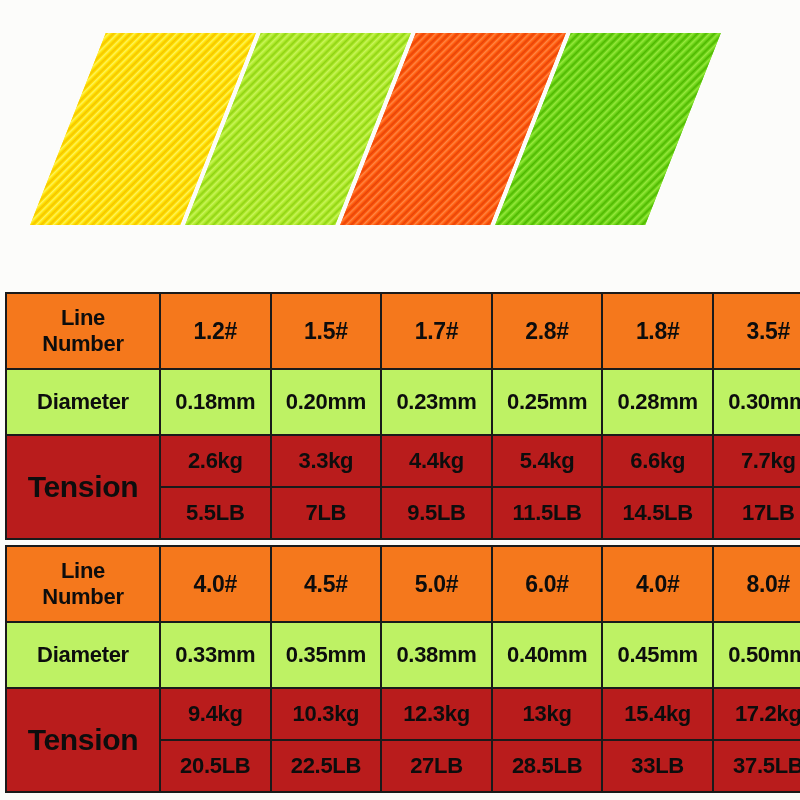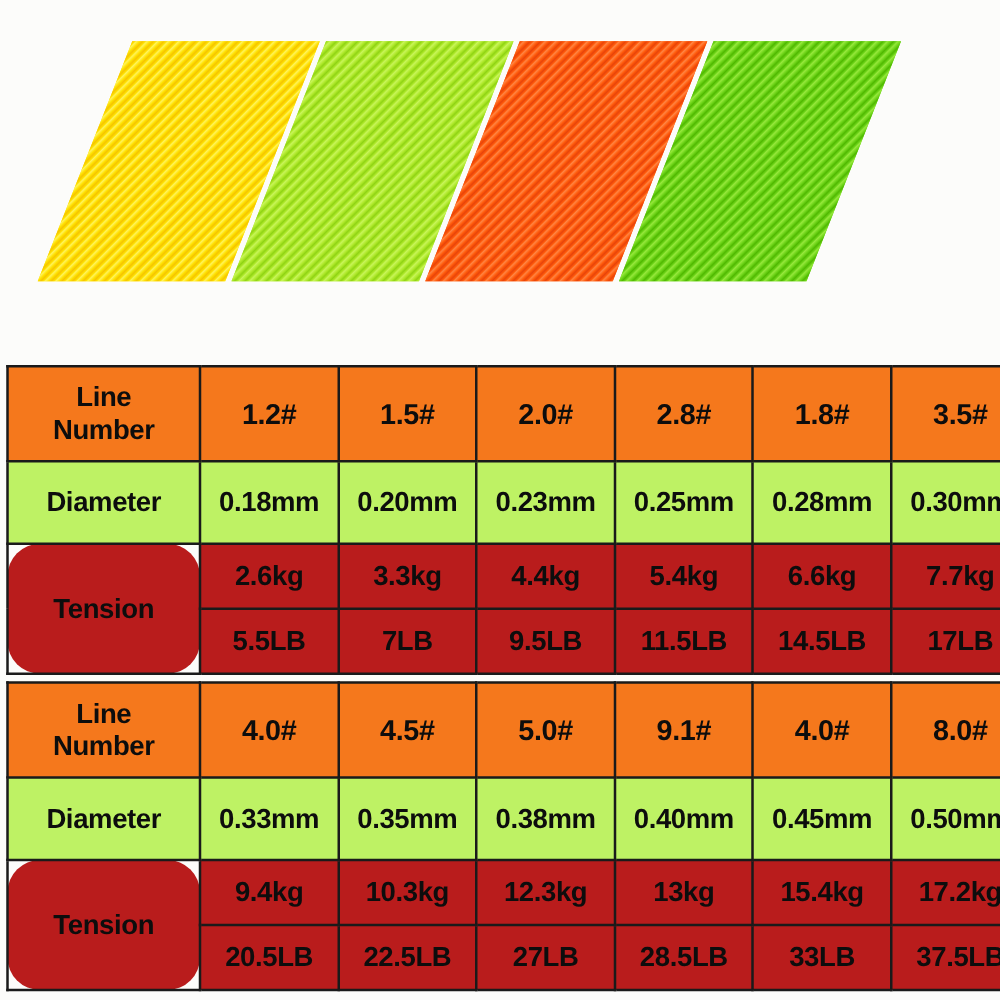--- a/index.html
+++ b/index.html
@@ -76,22 +76,21 @@
     height: 62px;
     font-size: 22px;
   }
   .row-dia td.label-cell { font-size: 22px; }
   .row-kg td, .row-lb td {
     background: #b91c1c;
     height: 48px;
     font-size: 22px;
   }
   .row-kg td.label-cell {
-    font-size: 22px;
-    border-radius: 26px;
+    font-size: 30px;
   }
   .label-cell { background: inherit; }
 </style>
 </head>
 <body style="background: rgb(252, 252, 250);">
 
 <div id="swatch-banner">
     <div class="swatch" style="left: 68px; width: 150px; background: rgb(255, 224, 0);">
       <div class="stripes" style="background: repeating-linear-gradient(135deg, rgb(255, 244, 92) 0px, rgb(255, 224, 0) 2px, rgb(245, 196, 0) 3.5px, rgb(255, 224, 0) 5px, rgb(255, 244, 92) 6px);"></div>
     </div>
@@ -108,21 +107,21 @@
 
 <table class="spec-table" id="spec-table-1">
   <tbody>
     <tr class="row-head">
       <td class="col-label label-cell">
         <span>Line</span><br>
         <span>Number</span>
       </td>
       <td class="col-data">1.2#</td>
       <td class="col-data">1.5#</td>
-      <td class="col-data">2.0#</td>
+      <td class="col-data">1.7#</td>
       <td class="col-data">2.8#</td>
       <td class="col-data">1.8#</td>
       <td class="col-data">3.5#</td>
     </tr>
     <tr class="row-dia">
       <td class="col-label label-cell">Diameter</td>
       <td class="col-data">0.18mm</td>
       <td class="col-data">0.20mm</td>
       <td class="col-data">0.23mm</td>
       <td class="col-data">0.25mm</td>
@@ -152,21 +151,21 @@
 <table class="spec-table" id="spec-table-2">
   <tbody>
     <tr class="row-head">
       <td class="col-label label-cell">
         <span>Line</span><br>
         <span>Number</span>
       </td>
       <td class="col-data">4.0#</td>
       <td class="col-data">4.5#</td>
       <td class="col-data">5.0#</td>
-      <td class="col-data">9.1#</td>
+      <td class="col-data">6.0#</td>
       <td class="col-data">4.0#</td>
       <td class="col-data">8.0#</td>
     </tr>
     <tr class="row-dia">
       <td class="col-label label-cell">Diameter</td>
       <td class="col-data">0.33mm</td>
       <td class="col-data">0.35mm</td>
       <td class="col-data">0.38mm</td>
       <td class="col-data">0.40mm</td>
       <td class="col-data">0.45mm</td>

